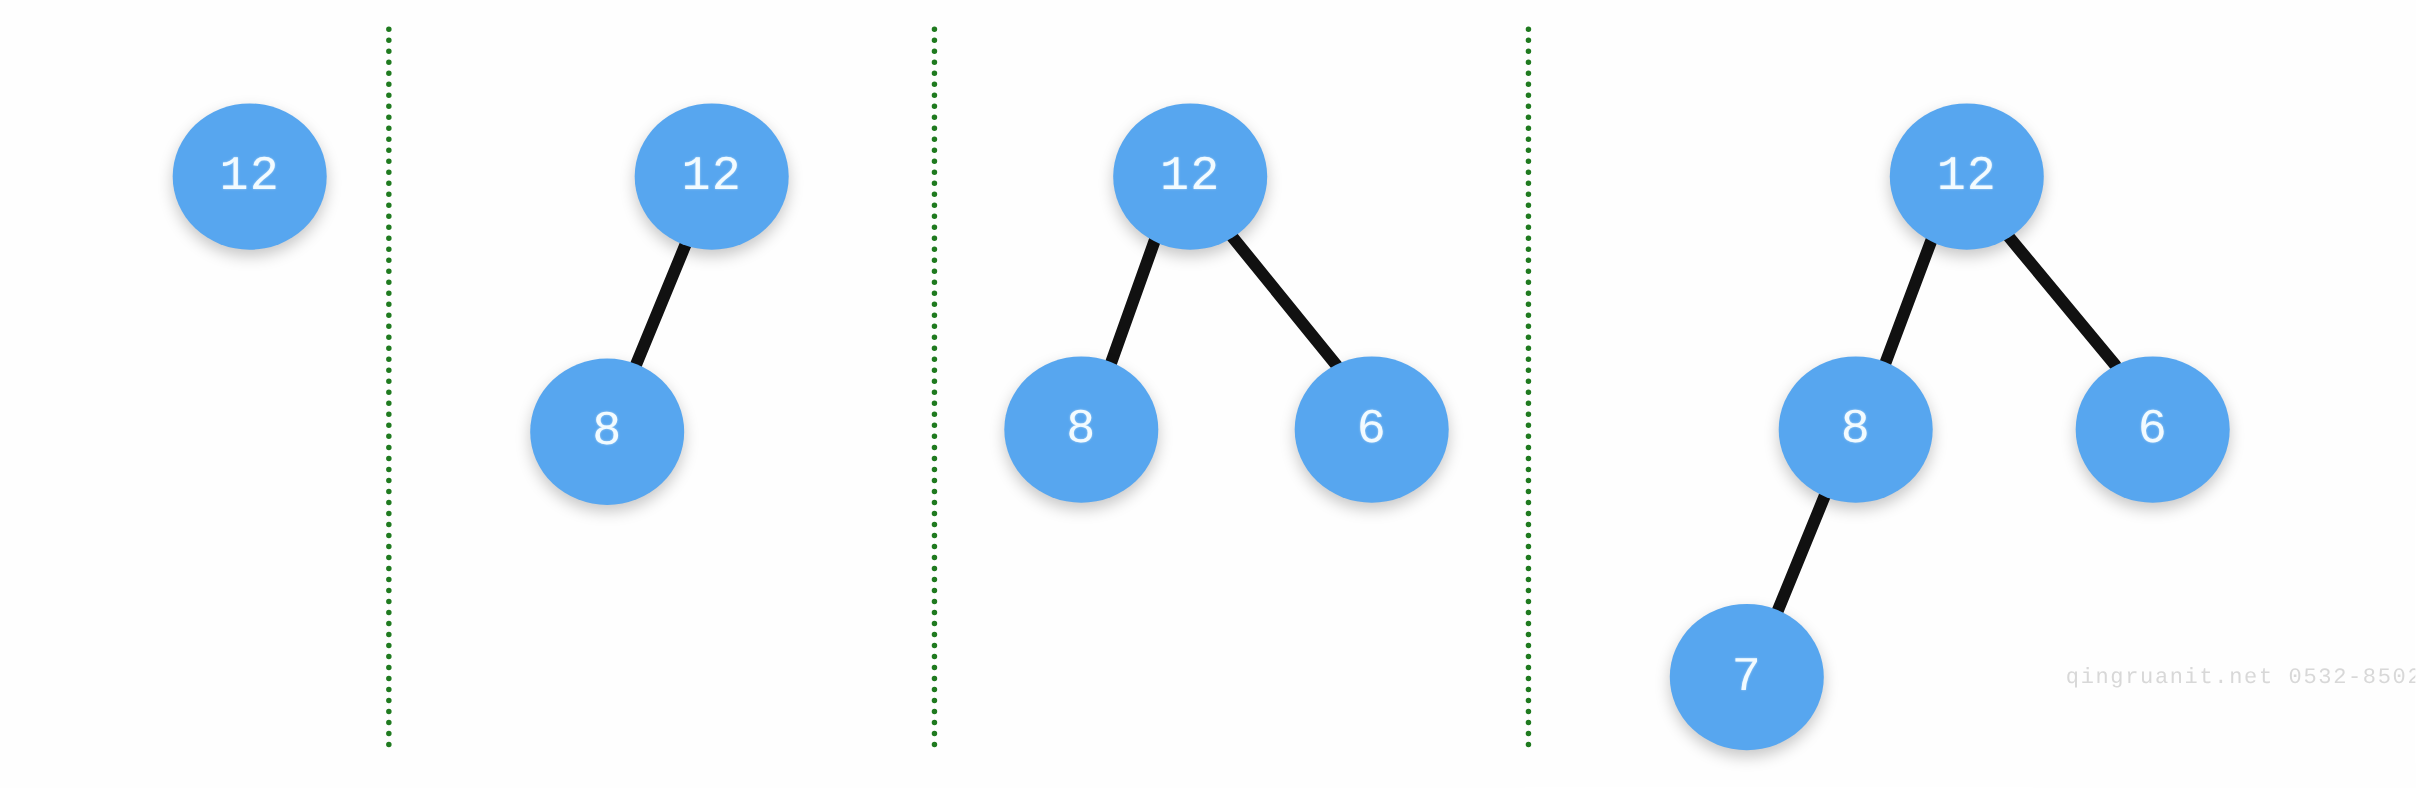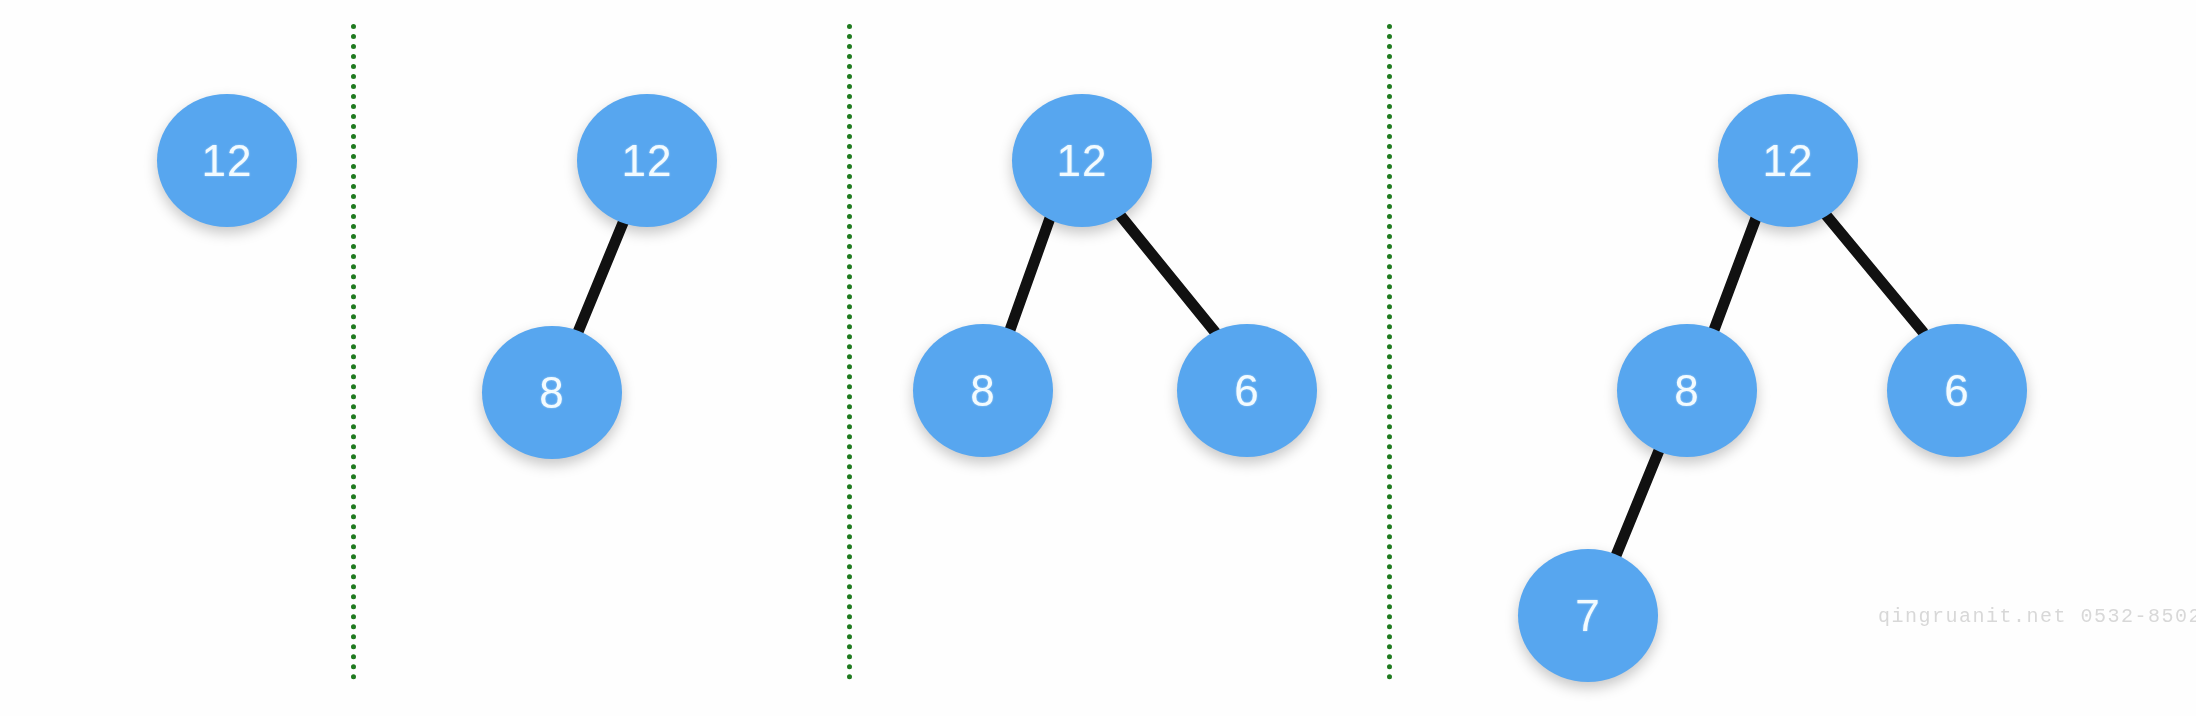--- a/index.html
+++ b/index.html
@@ -47,21 +47,21 @@
     border-radius: 50%;
     background: #57a6ef;
     box-shadow: 0 6px 14px rgba(0,0,0,0.22);
     display: flex;
     align-items: center;
     justify-content: center;
     box-sizing: border-box;
   }
   .node-label {
     color: #f2fbff;
-    font-family: Liberation Sans, sans-serif;
+    font-family: Liberation Mono, monospace;
     font-size: 44px;
     font-weight: 300;
     letter-spacing: 1px;
     line-height: 1;
     text-shadow: 0 0 2px rgba(255,255,255,0.55);
     user-select: none;
   }
   .watermark {
     position: absolute;
     color: #d8d8d8;

